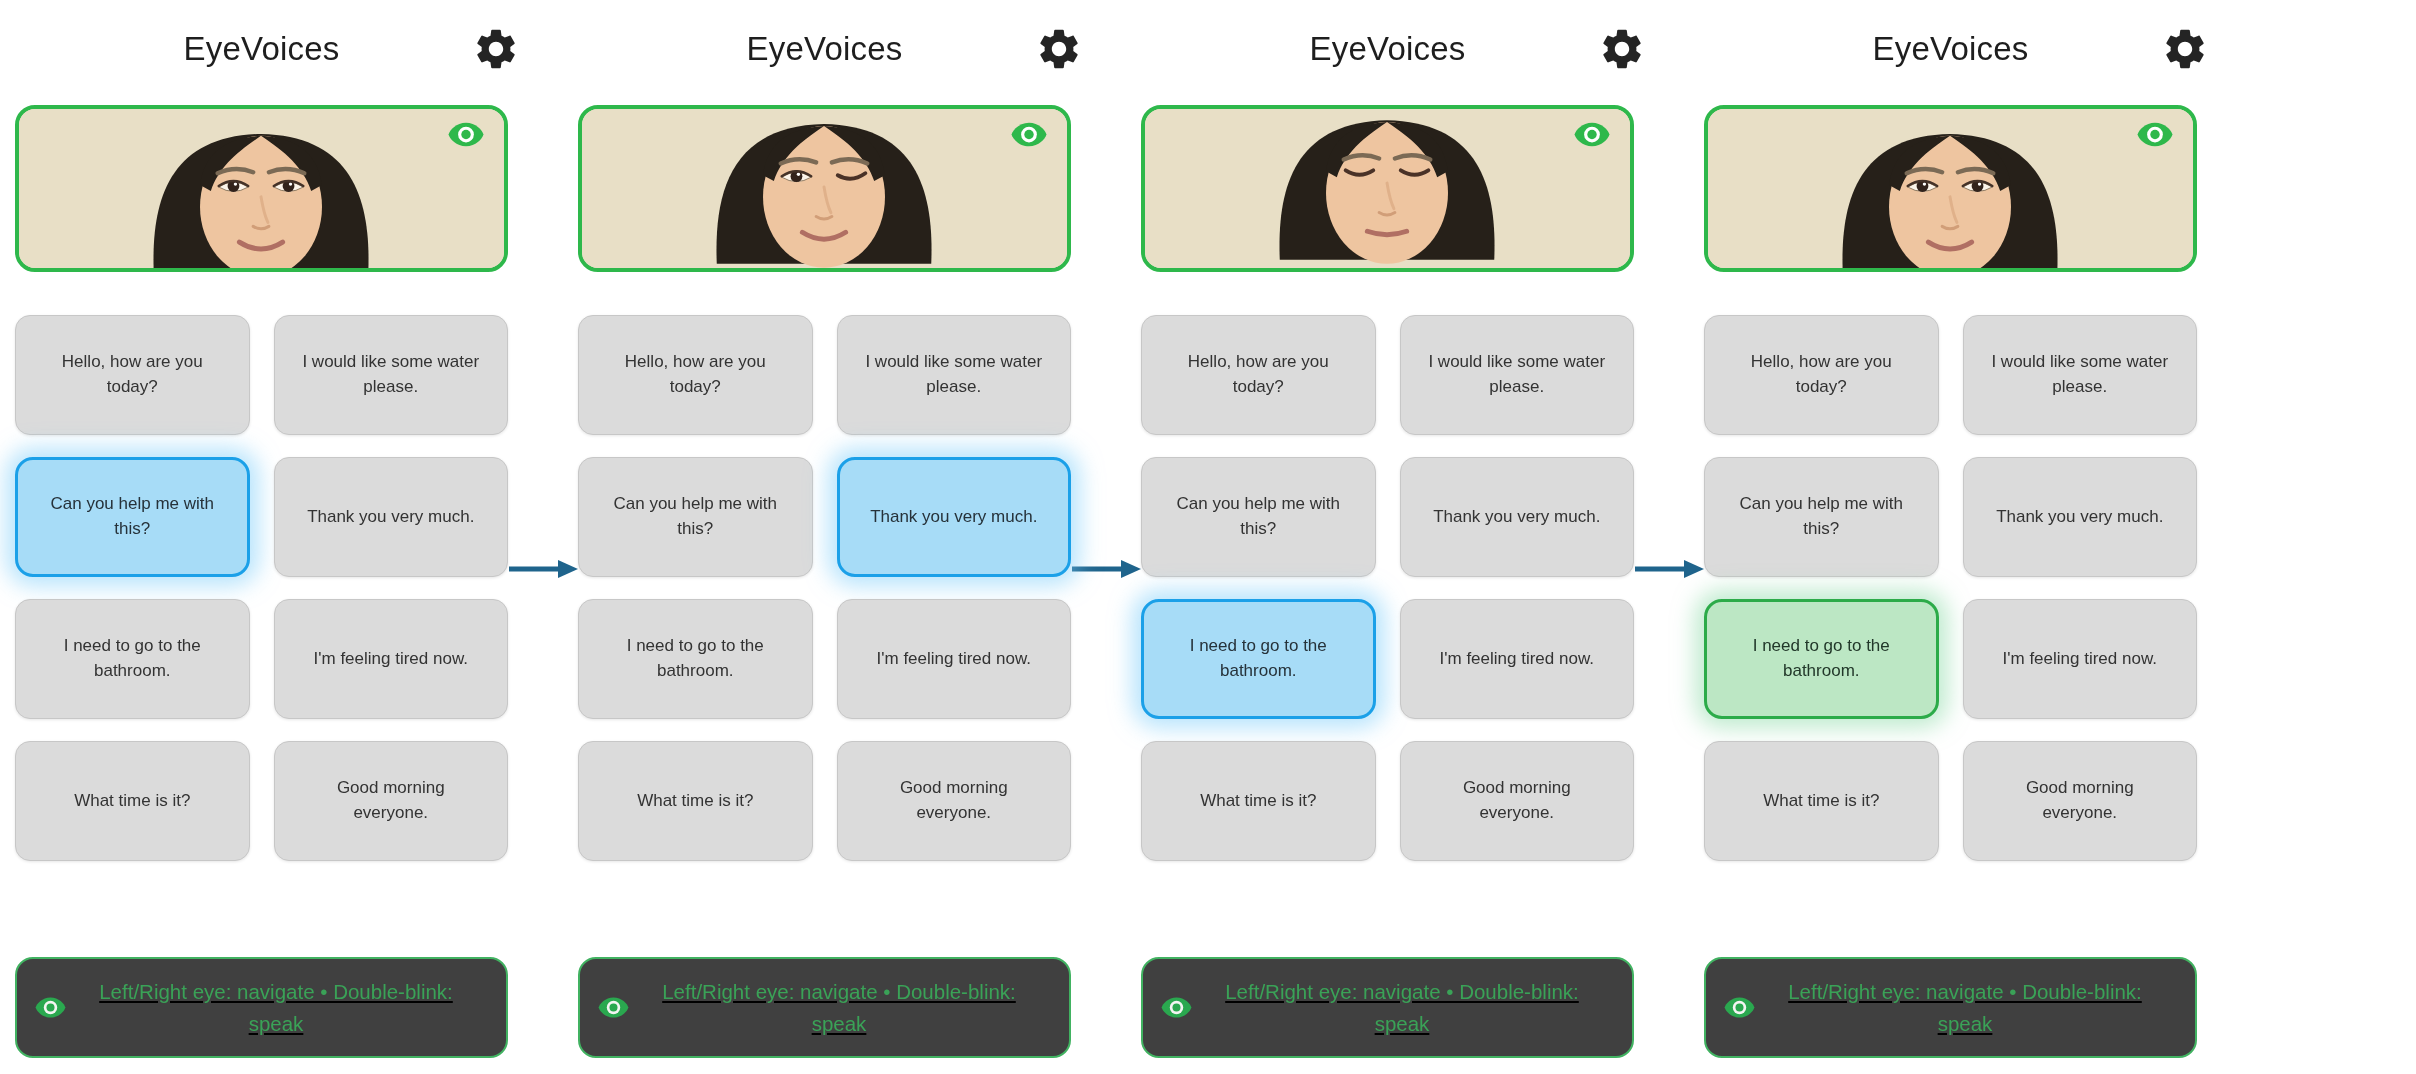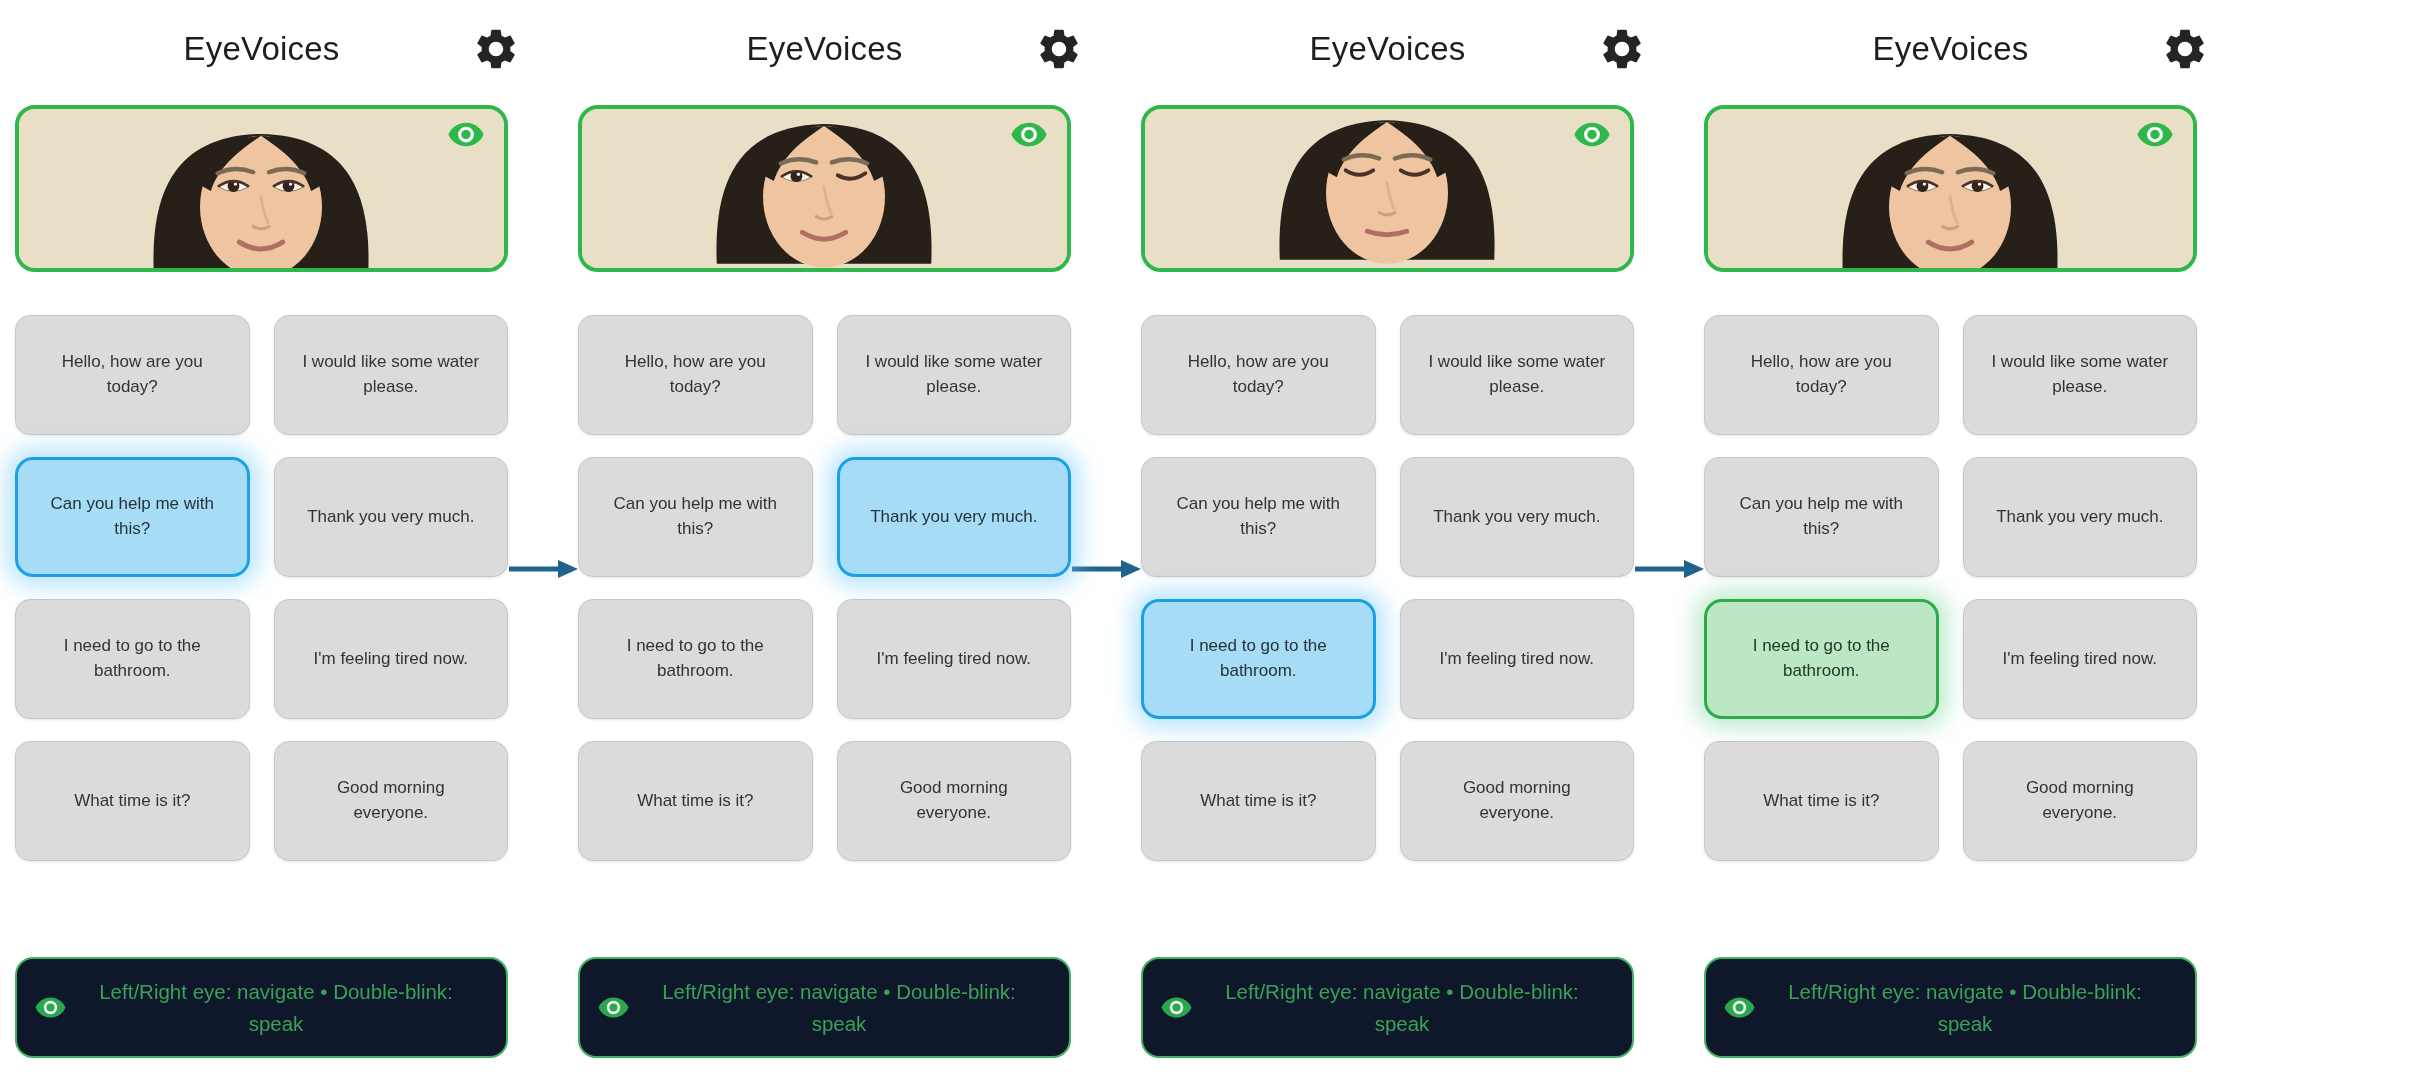--- a/index.html
+++ b/index.html
@@ -67,22 +67,22 @@
   }
   .phrase.sel-green {
     background:#bce7c4; border:3px solid #2cab49; border-radius:18px;
     box-shadow:0 0 22px 9px rgba(130,215,160,.5);
     color:#22382a;
   }
 
   
   .hintbar {
     margin-top:96px; height:101px; width:493px;
-    border:2px solid #41b261; border-radius:18px; background:#0f172a;
-    display:flex; align-items:center; padding:0 20px 0 18px;
+    border:2px solid #41b261; border-radius:18px; background:#404040;
+    display:flex; align-items:center; padding:0 20px 0 18px;text-decoration:underline;
   }
   .hint-eye { flex:0 0 auto; width:31px; height:23px; }
   .hint-text {
     flex:1; text-align:center; color:#3aa257;
     font-size:20.5px; line-height:1.55; padding:0 8px;
   }
 
   
   .arrow { flex:0 0 auto; margin-top:558px; width:70px; height:22px; }
 </style>

